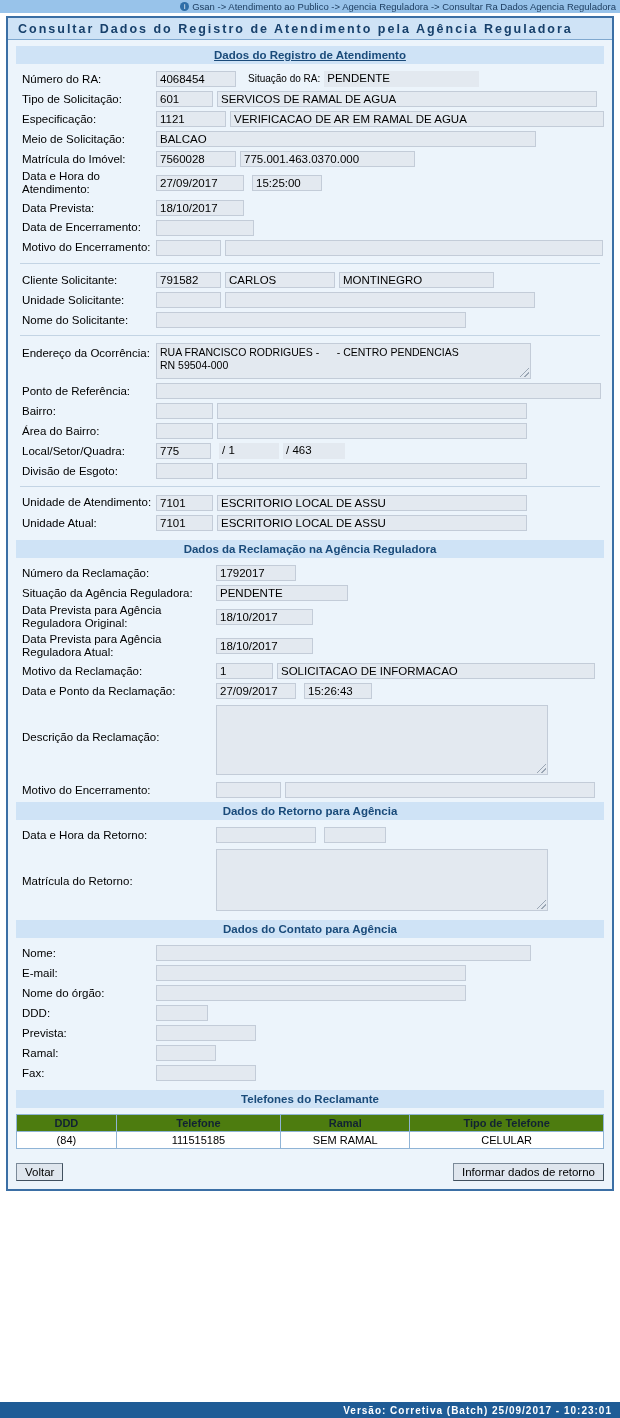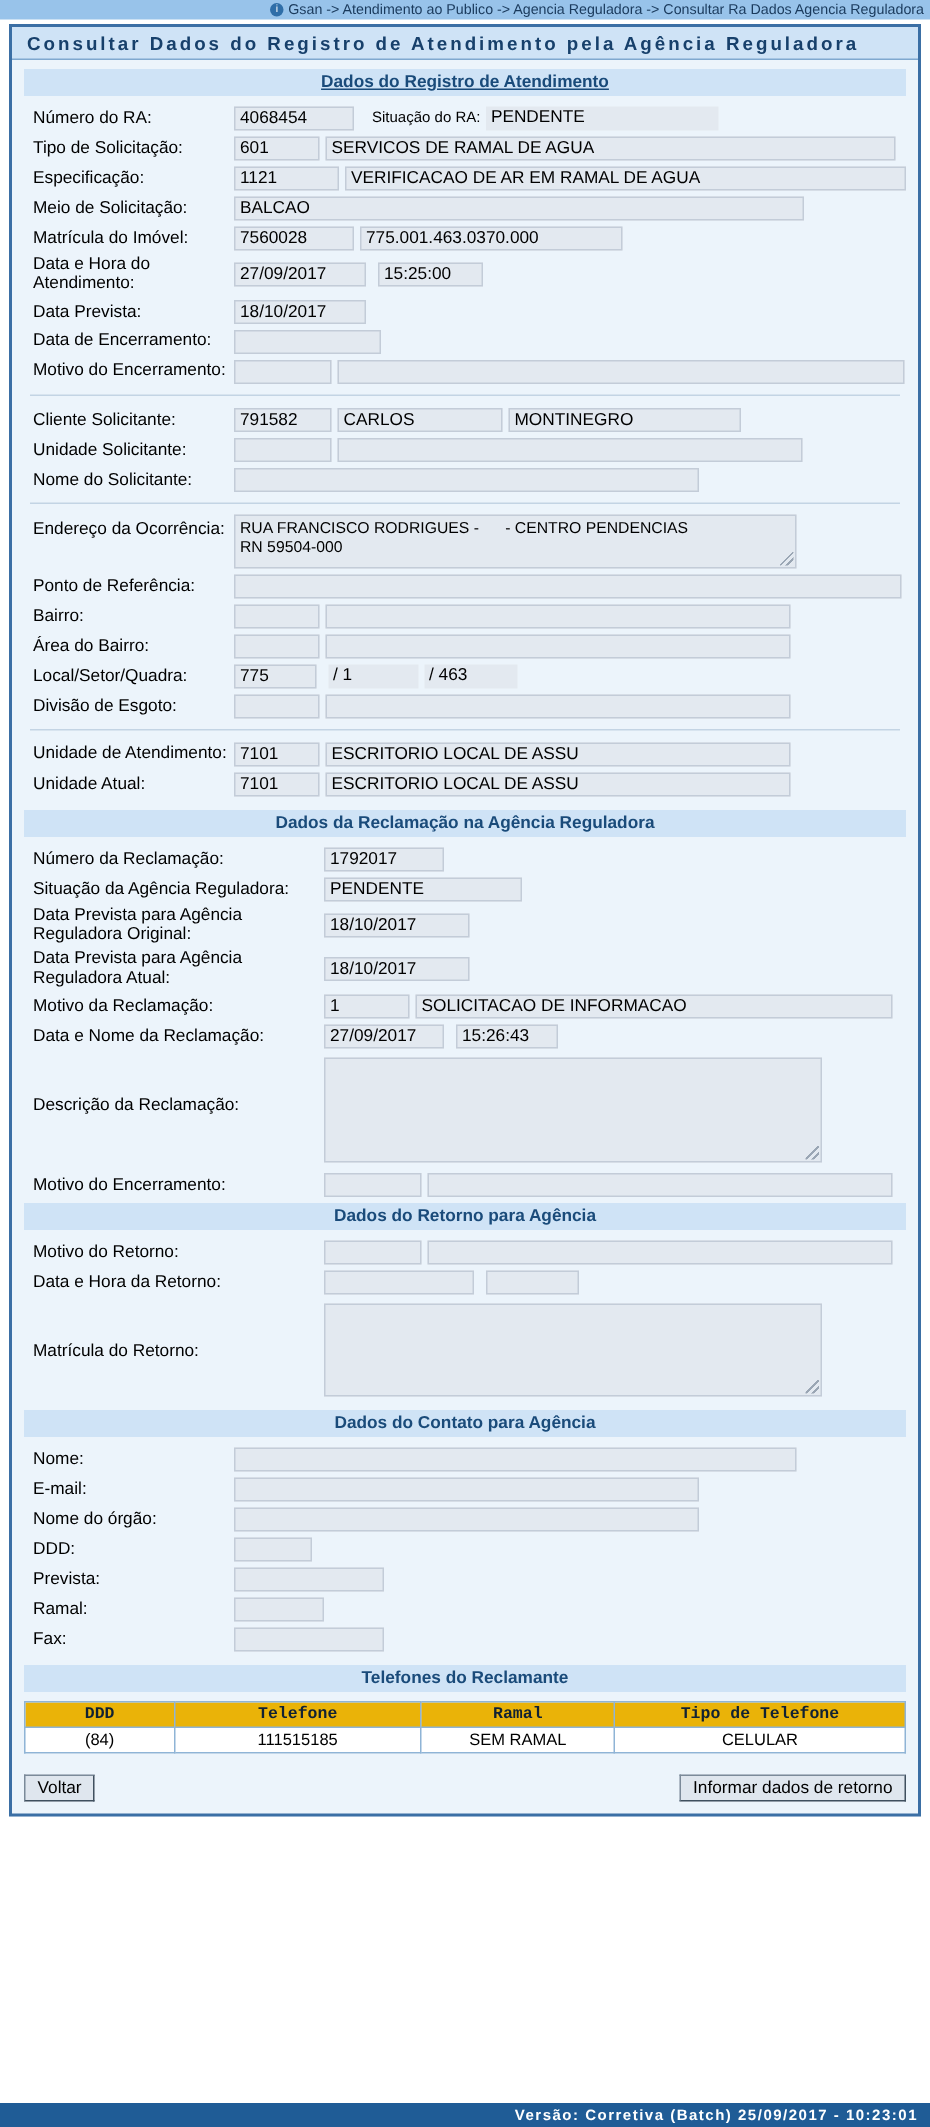--- a/index.html
+++ b/index.html
@@ -146,27 +146,26 @@
       linear-gradient(135deg, transparent 70%, #9aa6b4 70%, #9aa6b4 80%, transparent 80%);
   }
 
   
   table.tbl {
     width: 100%;
     border-collapse: collapse;
     margin-top: 4px;
   }
   table.tbl th {
-    background: #eab308;
+    background: #4d7c0f;
     border: 1px solid #8fb4d6;
     font-size: 11px;
     font-weight: bold;
     padding: 2px 0;
     color: #123;
-    font-family: Liberation Mono, monospace;
   }
   table.tbl td {
     background: #ffffff;
     border: 1px solid #8fb4d6;
     font-size: 11px;
     text-align: center;
     padding: 2px 0;
   }
 
   
@@ -389,21 +388,21 @@
     </div>
 
     <div class="row">
       <div class="lbl w2">Motivo da Reclamação:</div>
       <div class="fld" style="width:57px">1</div>
       <div class="gap4"></div>
       <div class="fld" style="width:318px">SOLICITACAO DE INFORMACAO</div>
     </div>
 
     <div class="row">
-      <div class="lbl w2">Data e Nome da Reclamação:</div>
+      <div class="lbl w2">Data e Ponto da Reclamação:</div>
       <div class="fld" style="width:80px">27/09/2017</div>
       <div class="gap8"></div>
       <div class="fld" style="width:68px">15:26:43</div>
     </div>
 
     <div class="row tall" style="margin-top:6px">
       <div class="lbl w-desc" style="padding-top:26px">Descrição da Reclamação:</div>
       <div class="ta" style="width:332px;height:70px"></div>
     </div>
 
@@ -411,26 +410,20 @@
       <div class="lbl w2">Motivo do Encerramento:</div>
       <div class="fld" style="width:65px"></div>
       <div class="gap4"></div>
       <div class="fld" style="width:310px"></div>
     </div>
 
     <div class="section-head" style="margin-top:4px">
       <span>Dados do Retorno para Agência</span>
     </div>
 
-    <div class="row">
-      <div class="lbl w2">Motivo do Retorno:</div>
-      <div class="fld" style="width:65px"></div>
-      <div class="gap4"></div>
-      <div class="fld" style="width:310px"></div>
-    </div>
 
     <div class="row">
       <div class="lbl w2">Data e Hora da Retorno:</div>
       <div class="fld" style="width:100px"></div>
       <div class="gap8"></div>
       <div class="fld" style="width:62px"></div>
     </div>
 
     <div class="row tall" style="margin-top:6px">
       <div class="lbl w-desc" style="padding-top:26px">Matrícula do Retorno:</div>

